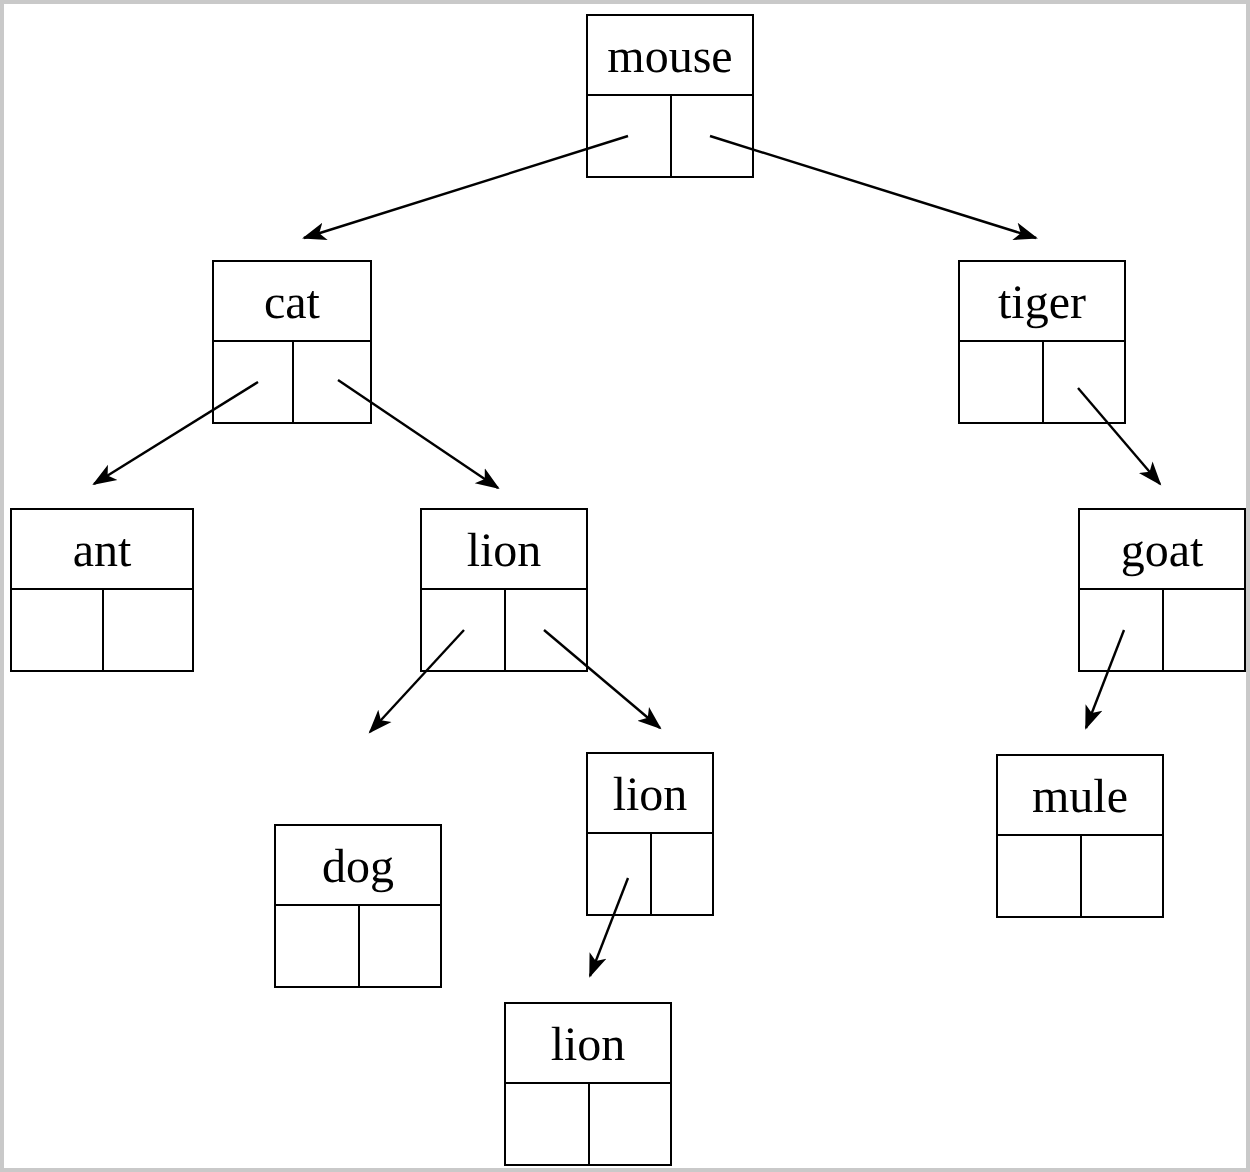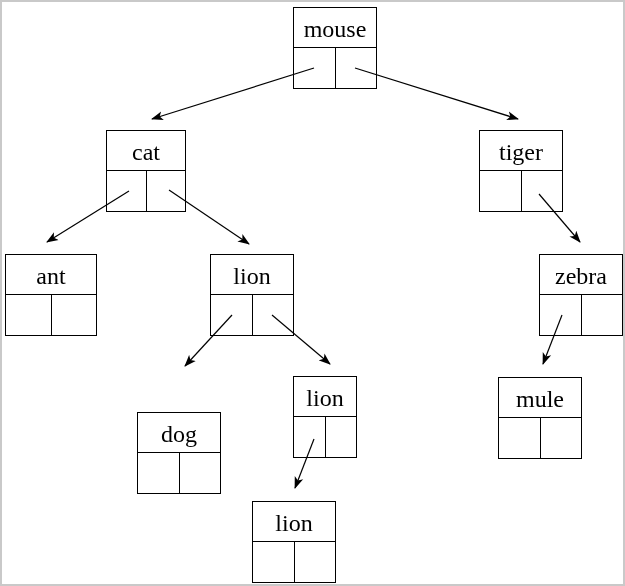--- a/index.html
+++ b/index.html
@@ -95,21 +95,21 @@
 
   <div class="node" style="left: 208px; top: 252px; width: 84px;">
     <div class="node-label">lion</div>
     <div class="node-cells">
       <div class="cell cell-left"></div>
       <div class="cell"></div>
     </div>
   </div>
 
   <div class="node" style="left: 537px; top: 252px; width: 84px;">
-    <div class="node-label">zebra</div>
+    <div class="node-label">goat</div>
     <div class="node-cells">
       <div class="cell cell-left"></div>
       <div class="cell"></div>
     </div>
   </div>
 
   <div class="node" style="left: 135px; top: 375px; width: 84px; margin-top: 35px;">
     <div class="node-label">dog</div>
     <div class="node-cells">
       <div class="cell cell-left"></div>

